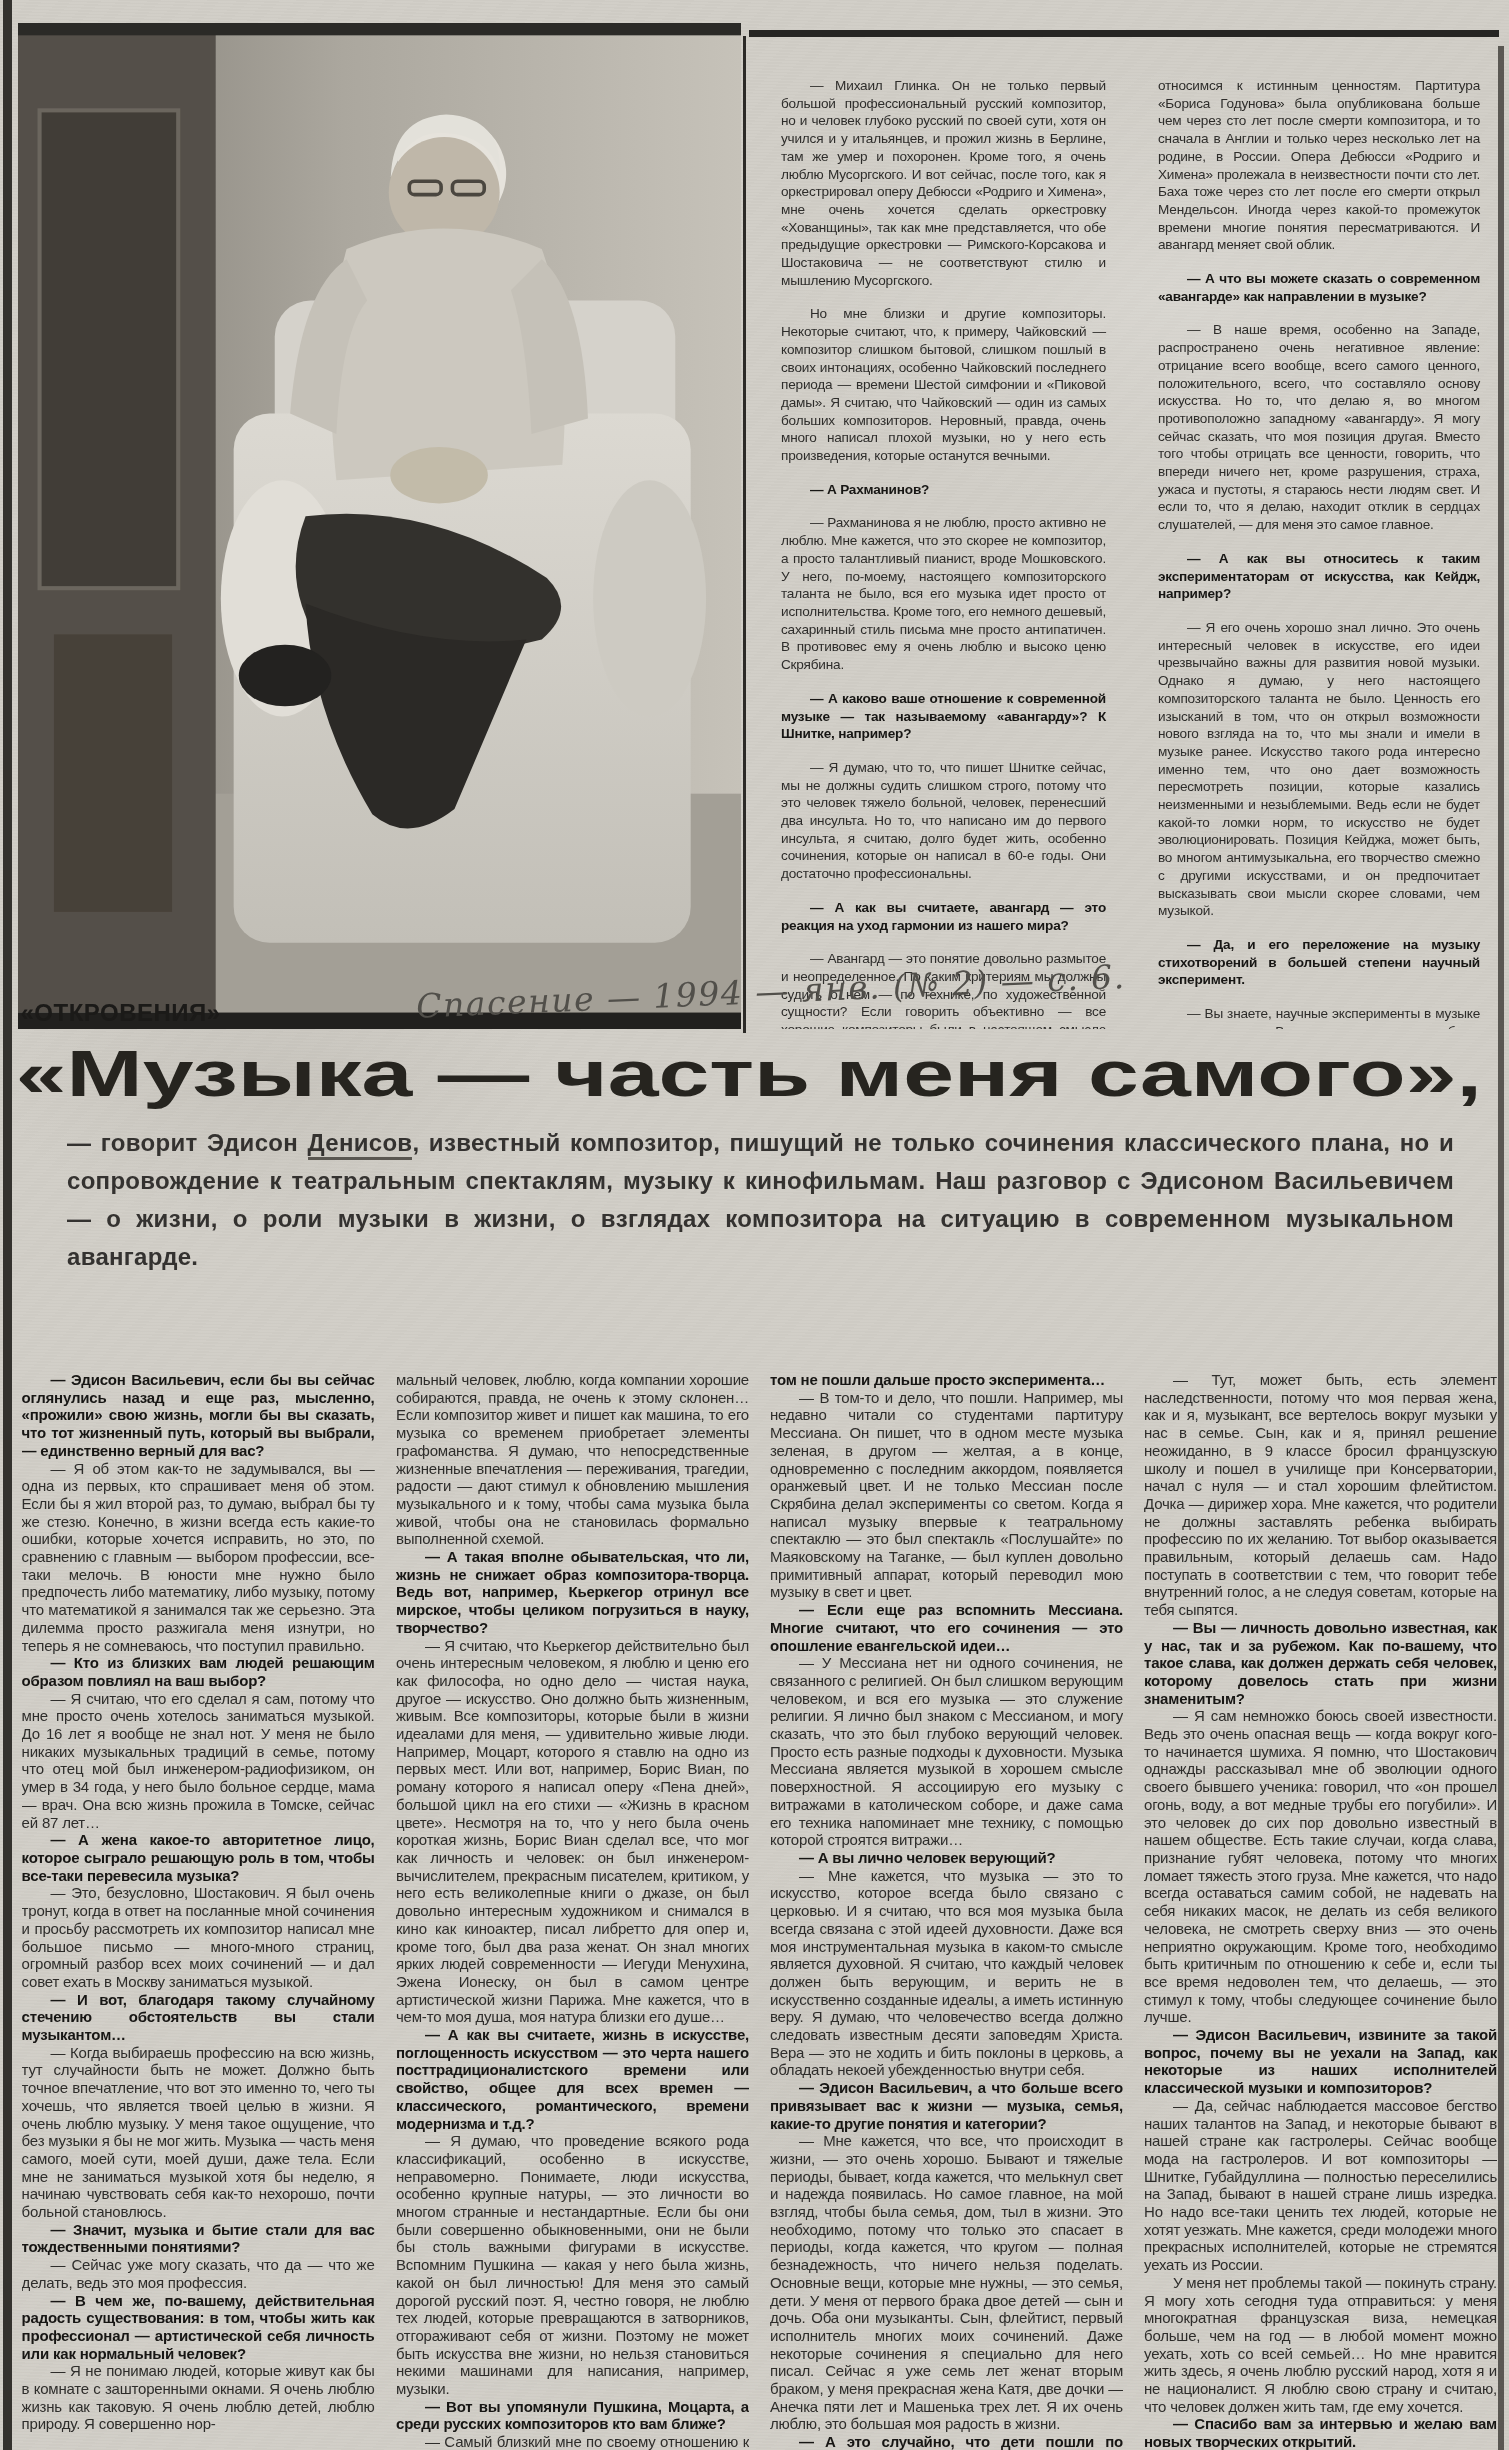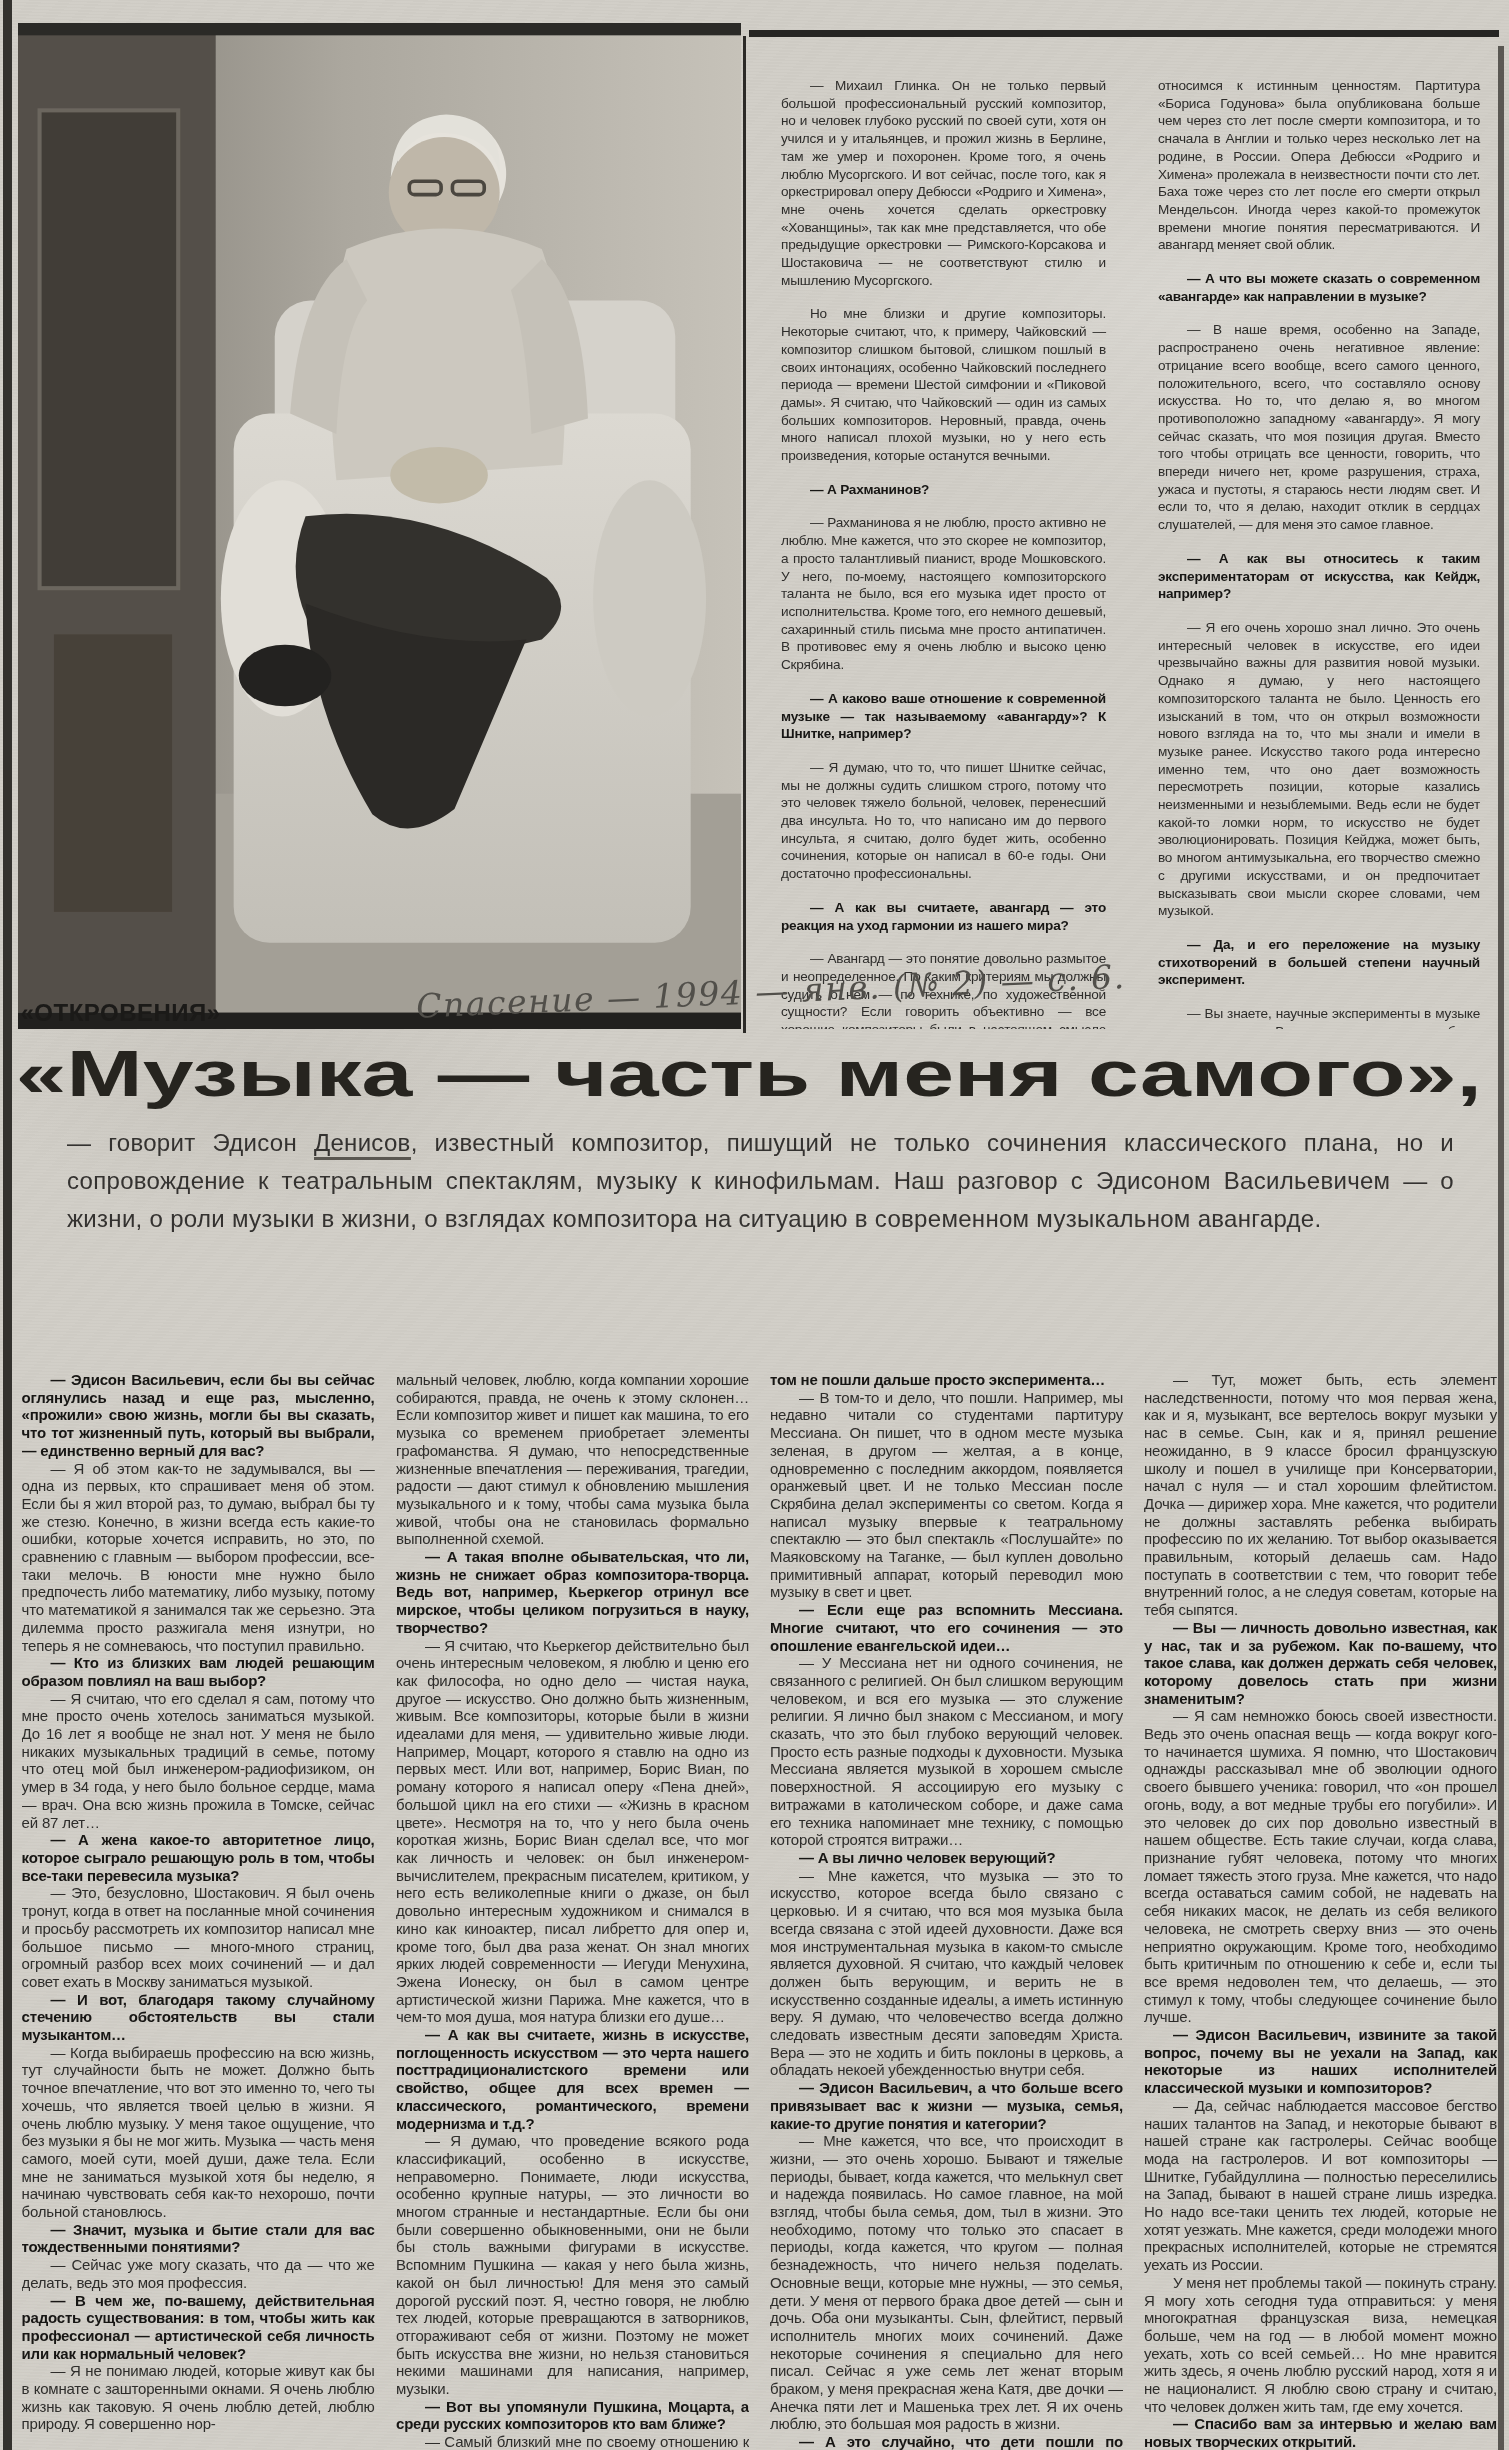--- a/index.html
+++ b/index.html
@@ -37,21 +37,21 @@
   #rubric{position:absolute;left:20.5px;top:999px;font-size:24px;font-weight:bold;color:#1b1a18;letter-spacing:0.5px;}
   #handwriting{
     position:absolute;left:416px;top:969px;width:843px;
     font-family:"DejaVu Serif","Liberation Serif",serif;font-style:italic;
     font-size:33px;color:var(--pen);transform:rotate(-2.4deg);letter-spacing:1.5px;white-space:nowrap;
   }
   #headline-svg{position:absolute;left:14.4px;top:1036px;}
   #headline-svg text{font-family:"Liberation Sans","DejaVu Sans",sans-serif;font-weight:bold;fill:#26241f;}
 
   #subhead{position:absolute;left:67px;top:1124px;width:1387px;font-size:24px;line-height:38px;
-    font-weight:normal;color:#343230;text-align:justify;letter-spacing:0.3px;}
+    font-weight:bold;color:#343230;text-align:justify;letter-spacing:0.3px;}
   .pen-underline{border-bottom:3.1px solid #5a5751;padding-bottom:1px;}
 
   .bcol{position:absolute;top:1371px;width:353px;height:1079px;overflow:hidden;}
   #bcol1{left:21.6px;}#bcol2{left:396px;}#bcol3{left:770px;}#bcol4{left:1144px;}
   .bcol .para{margin:0;font-size:15px;line-height:17.7px;text-align:justify;letter-spacing:-0.2px;}
 
   #byline{margin-top:10.3px;text-align:center;font-size:22px;font-weight:bold;color:#1d1c1a;letter-spacing:0.5px;}
 </style>
 </head>
 <body>

